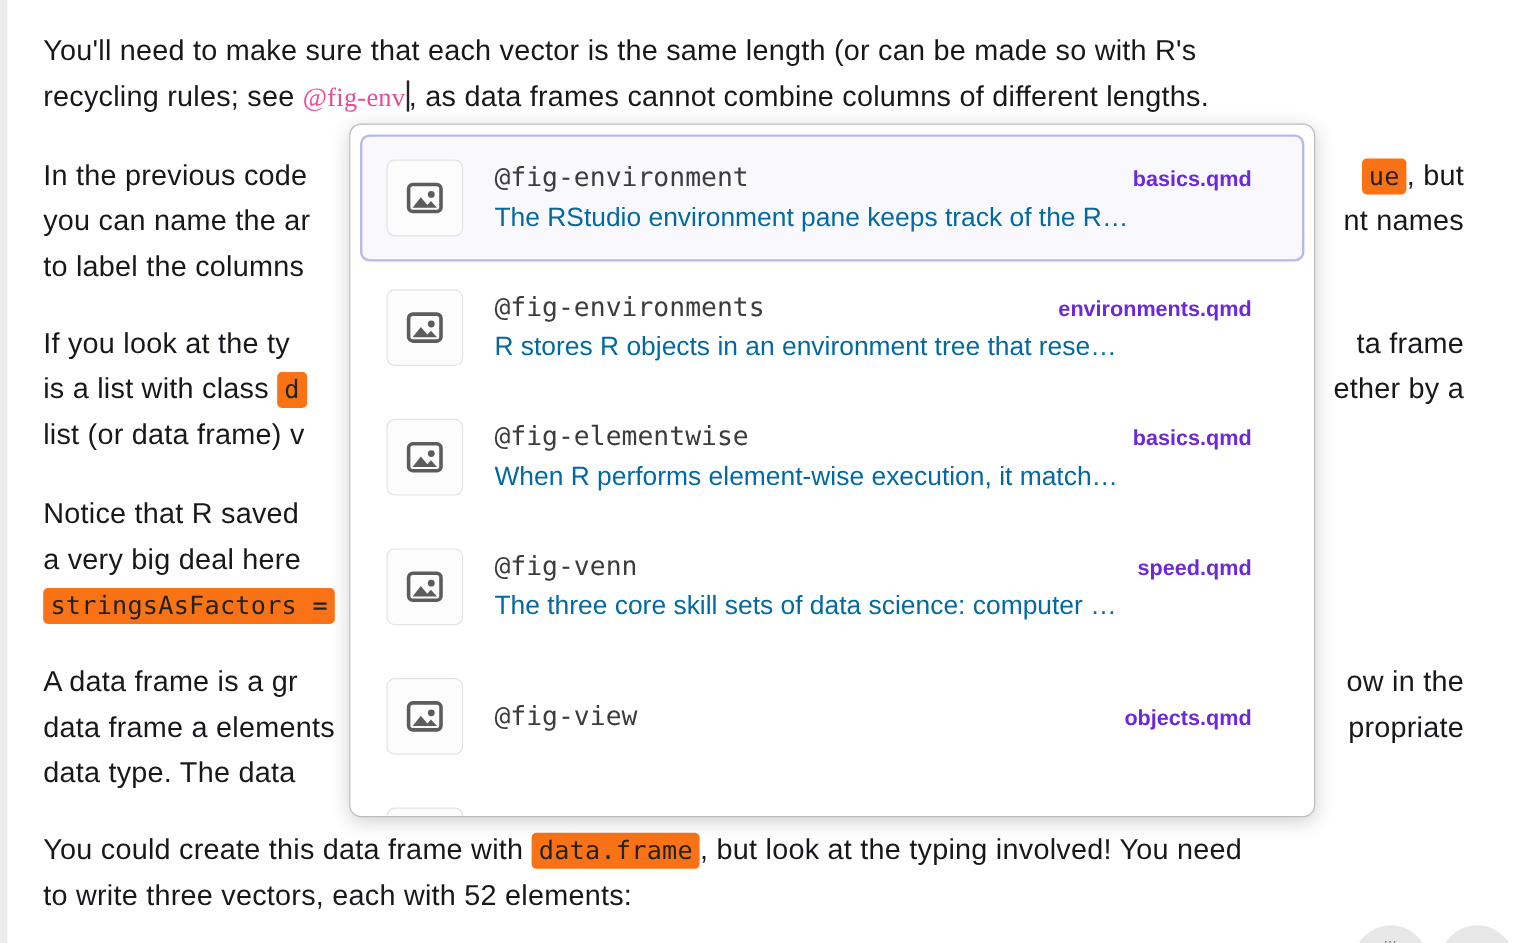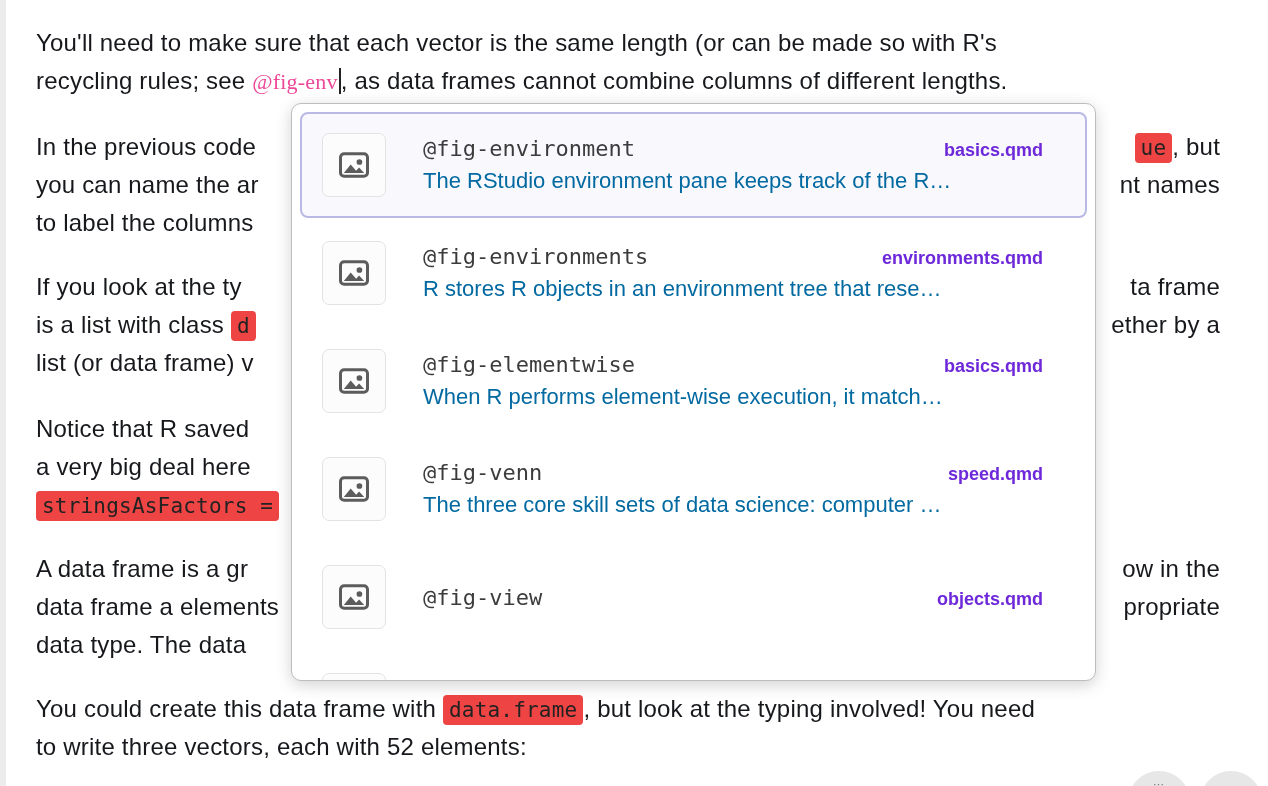--- a/index.html
+++ b/index.html
@@ -9,32 +9,32 @@
   .window-edge { position:absolute; left:0; top:0; width:6px; height:786px; background:#ececec; }
 
   
   .para { position:absolute; left:36px; right:48px; z-index:1; color:#16181c;
           font-size:24px; letter-spacing:0.2px; }
   .pline { display:flex; justify-content:space-between; align-items:baseline;
            height:38px; line-height:38px; white-space:nowrap; }
   .pline .lfrag, .pline .rfrag { white-space:nowrap; }
   code.inline {
       font-family:"DejaVu Sans Mono", monospace; font-size:21px;
-      background:#ef4444; color:#222; padding:3px 6px; border-radius:4px;
+      background:#f97316; color:#222; padding:3px 6px; border-radius:4px;
   }
   .ref-typed { font-family:Liberation Serif, serif; font-size:22px; color:#ec4899; }
   .cursor { display:inline-block; width:2px; height:26px; background:#222;
             vertical-align:-5px; margin-left:1px; }
 
   
   .popup { position:absolute; left:291px; top:103px; width:805px; height:578px; z-index:10;
            background:#ffffff; border:1px solid #bdbdbd; border-radius:10px;
            box-shadow:0 4px 16px rgba(0,0,0,0.18); padding:8px 8px 0 8px; overflow:hidden; }
   .ac-item { display:flex; align-items:center; height:106px; margin-bottom:2px;
-             border:2px solid transparent; border-radius:8px; padding:0 42px 0 20px; gap:37px;
+             border:2px solid transparent; border-radius:8px; padding:0 42px 0 20px; gap:26px;
              cursor:pointer; }
   .ac-item.selected { border-color:#b9b9e6; background:#f8f8fd; }
   .icon-box { flex:0 0 64px; width:64px; height:64px; border:1px solid #e3e3e3;
               border-radius:7px; background:#fcfcfc; display:flex;
               align-items:center; justify-content:center; }
   .ac-text { flex:1; min-width:0; display:flex; flex-direction:column; gap:7px; }
   .ac-row1 { display:flex; justify-content:space-between; align-items:baseline; }
   .ac-ref  { font-family:"DejaVu Sans Mono", monospace; font-size:22px; color:#3c3c3c;
              white-space:nowrap; }
   .ac-file { font-size:18px; color:#6d28d9; white-space:nowrap;font-weight:bold; }

